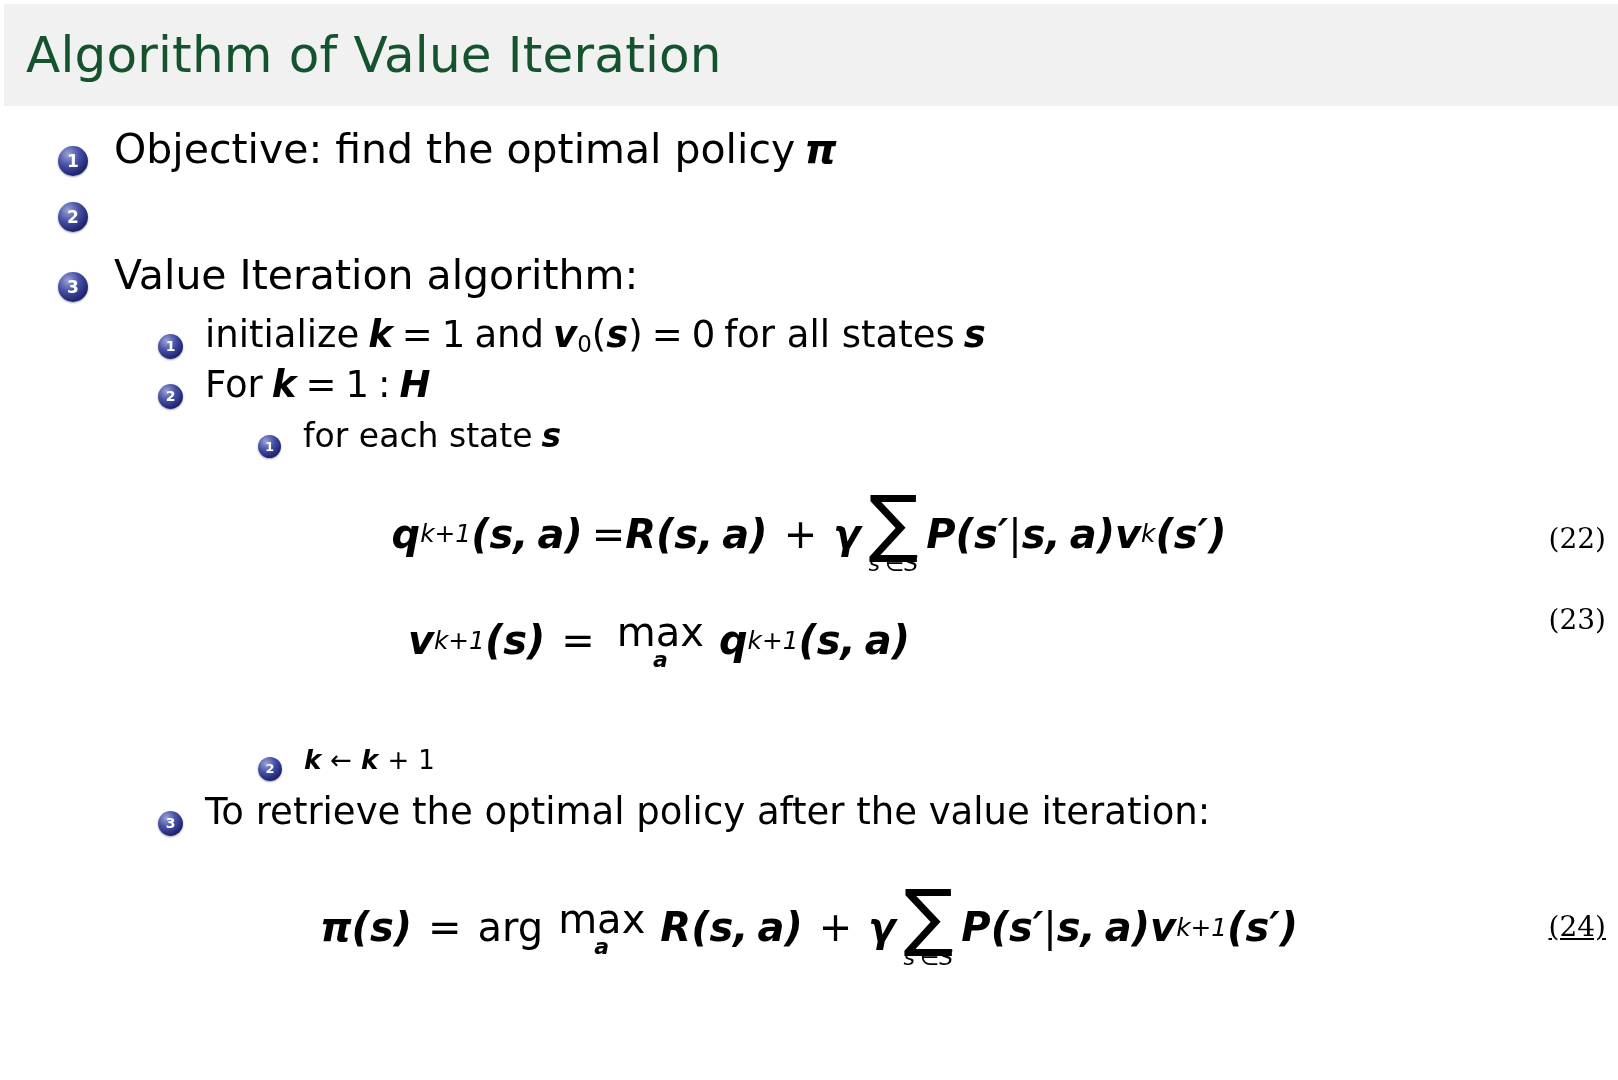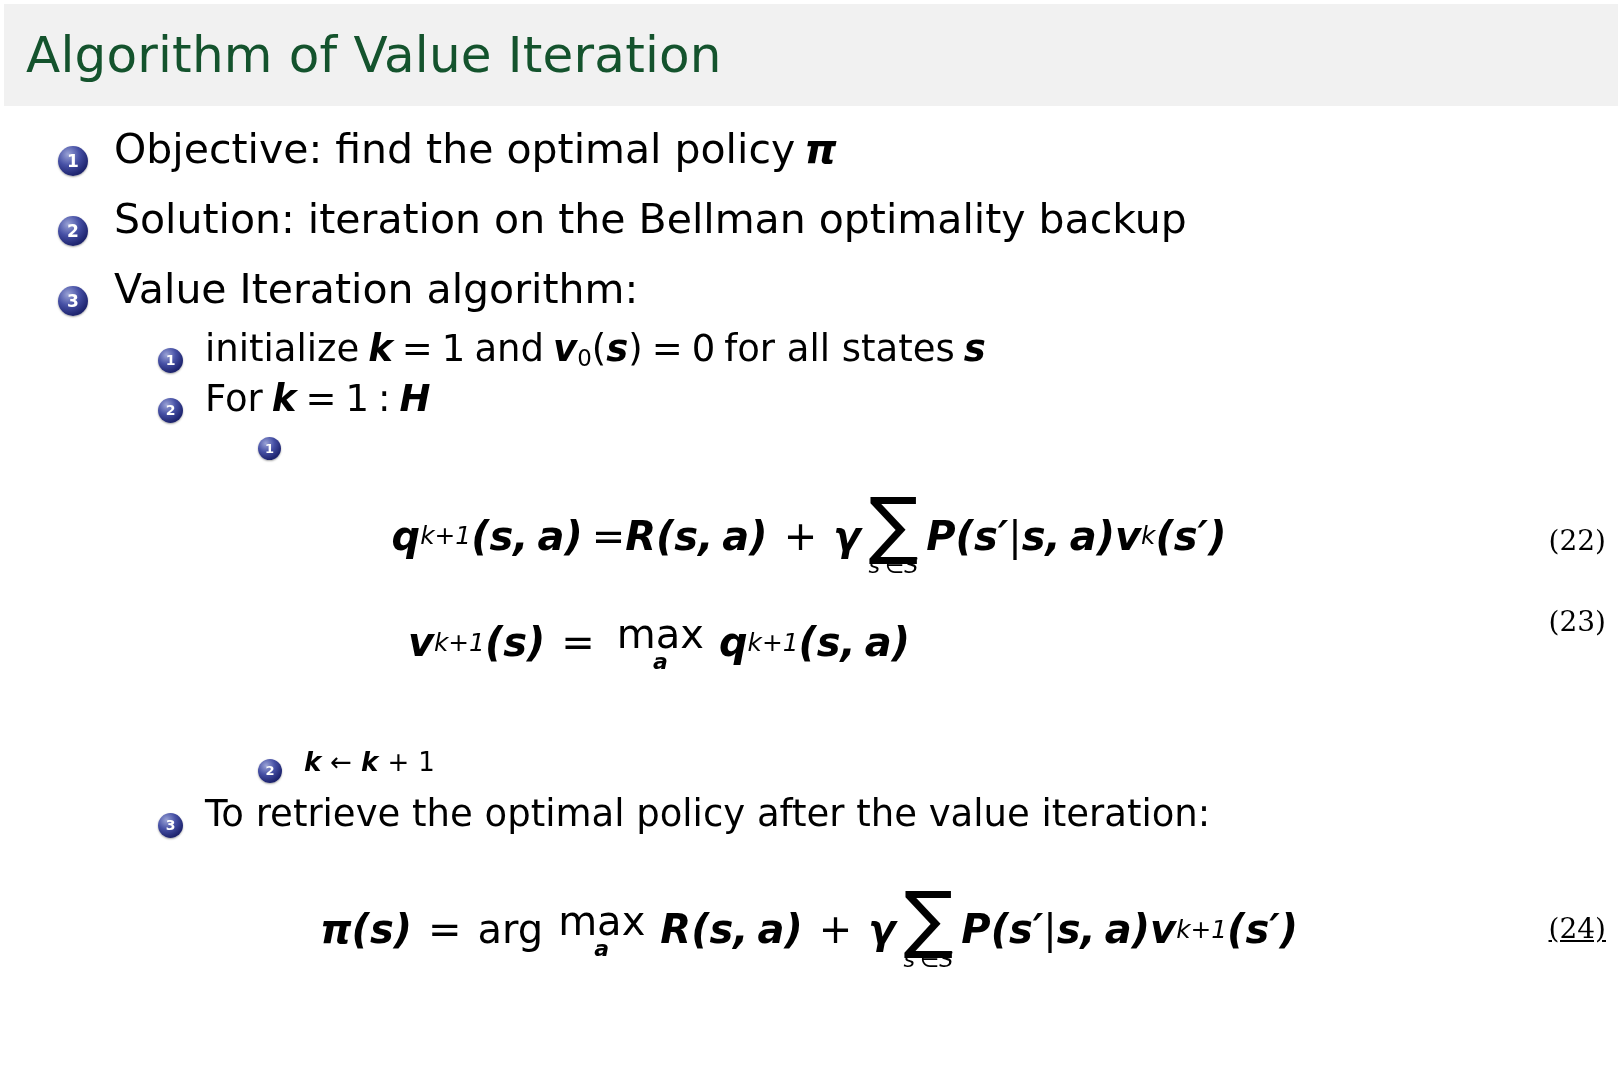--- a/index.html
+++ b/index.html
@@ -185,21 +185,20 @@
 
   <div class="sp-22"></div>
 
   <div class="row lvl1">
     <span class="ball l1">1</span>
     <span class="txt"><span>Objective: find the optimal policy</span><span class="gap-sm"></span><span class="mathvar">π</span></span>
   </div>
 
   <div class="row lvl1">
     <span class="ball l1">2</span>
-    <span class="txt">Solution: iteration on the Bellman optimality backup</span>
   </div>
 
   <div class="row lvl1" style="margin-bottom:18px;">
     <span class="ball l1">3</span>
     <span class="txt">Value Iteration algorithm:</span>
   </div>
 
   <div class="row lvl2">
     <span class="ball l2">1</span>
     <span class="txt">
@@ -209,20 +208,23 @@
 
   <div class="row lvl2" style="margin-bottom:14px;">
     <span class="ball l2">2</span>
     <span class="txt">
       <span class="mathup">For</span><span class="gap-sm"></span><span class="mathvar">k</span><span class="gap-sm"></span><span class="mathup">=</span><span class="gap-sm"></span><span class="mathup">1</span><span class="gap-sm"></span><span class="mathup">:</span><span class="gap-sm"></span><span class="mathvar">H</span>
     </span>
   </div>
 
   <div class="row lvl3">
     <span class="ball l3">1</span>
+    <span class="txt">
+      <span class="mathup">for each state</span><span class="gap-sm"></span><span class="mathvar">s</span>
+    </span>
   </div>
 
   <div class="sp-34"></div>
 
   <div class="eqwrap">
     <div class="eq">
       <span class="mathvar">q</span>
         <sub class="sb">k+1</sub>
         <span class="mathvar">(</span>
         <span class="mathvar">s</span>

